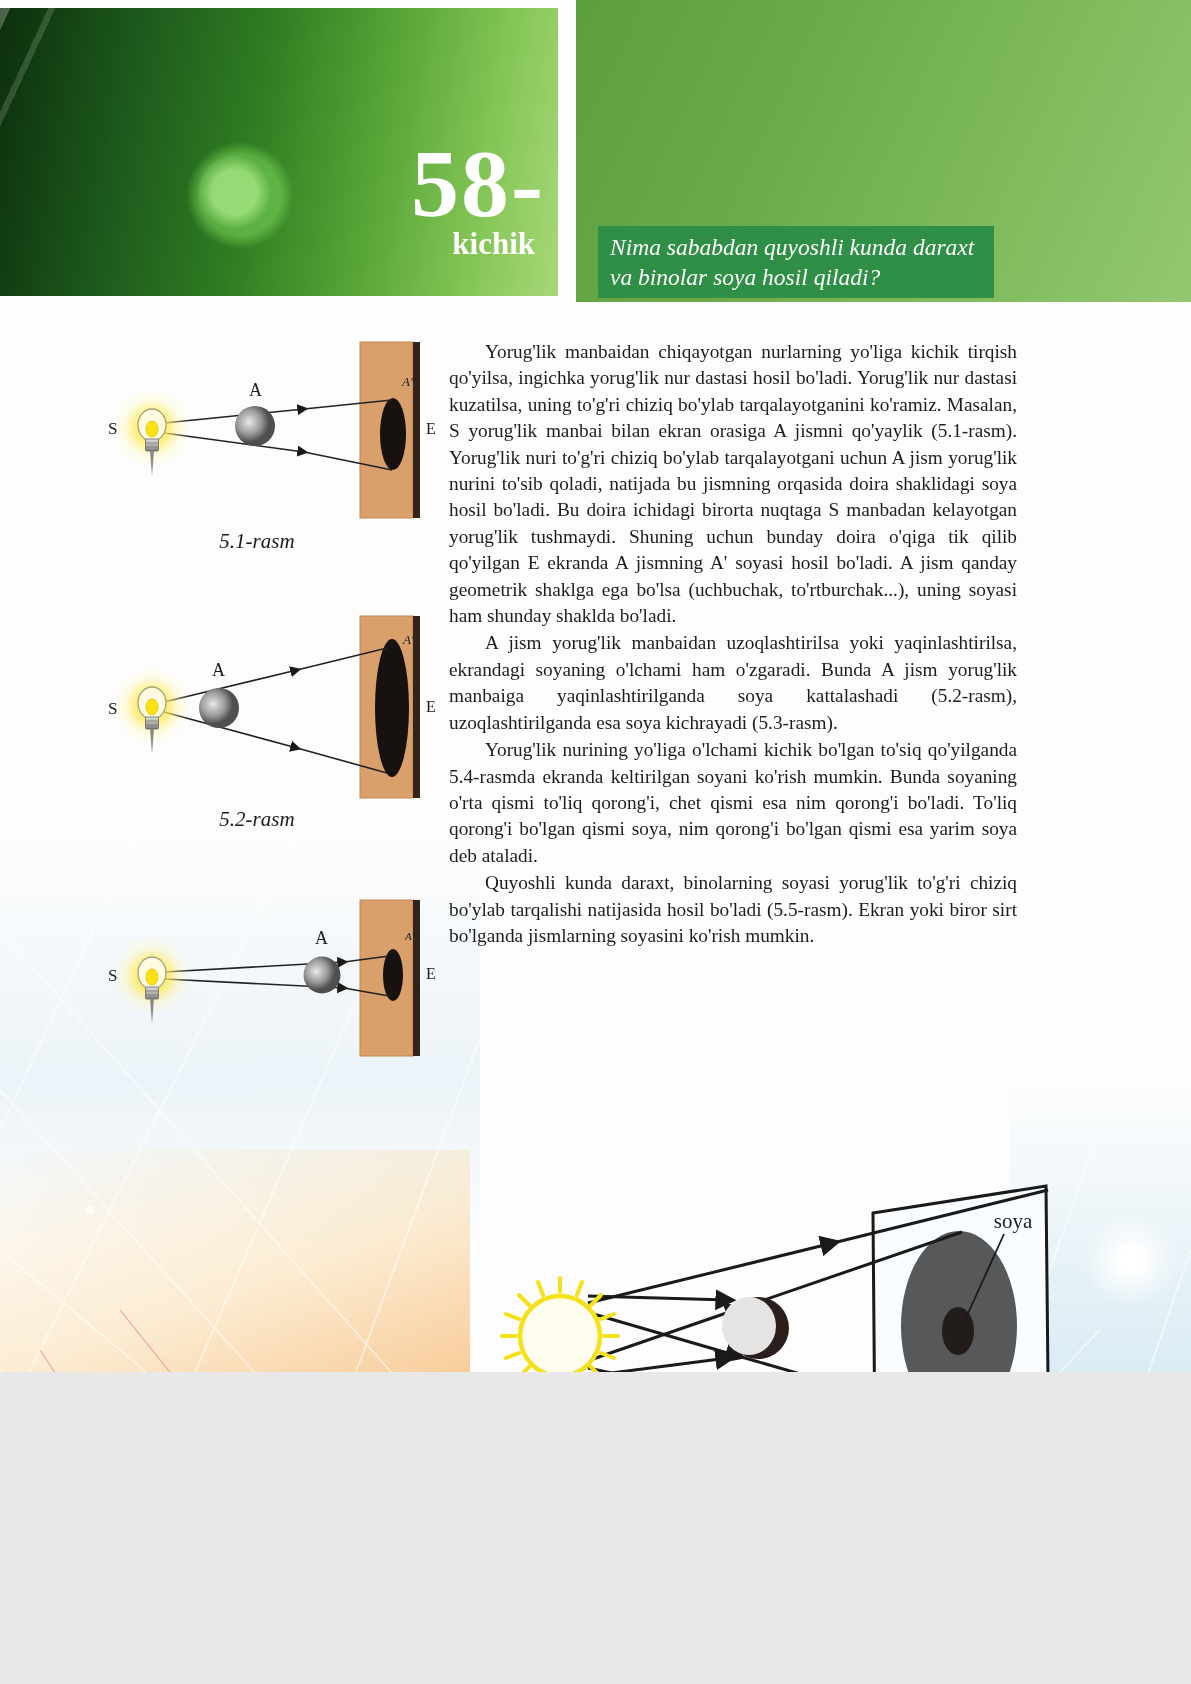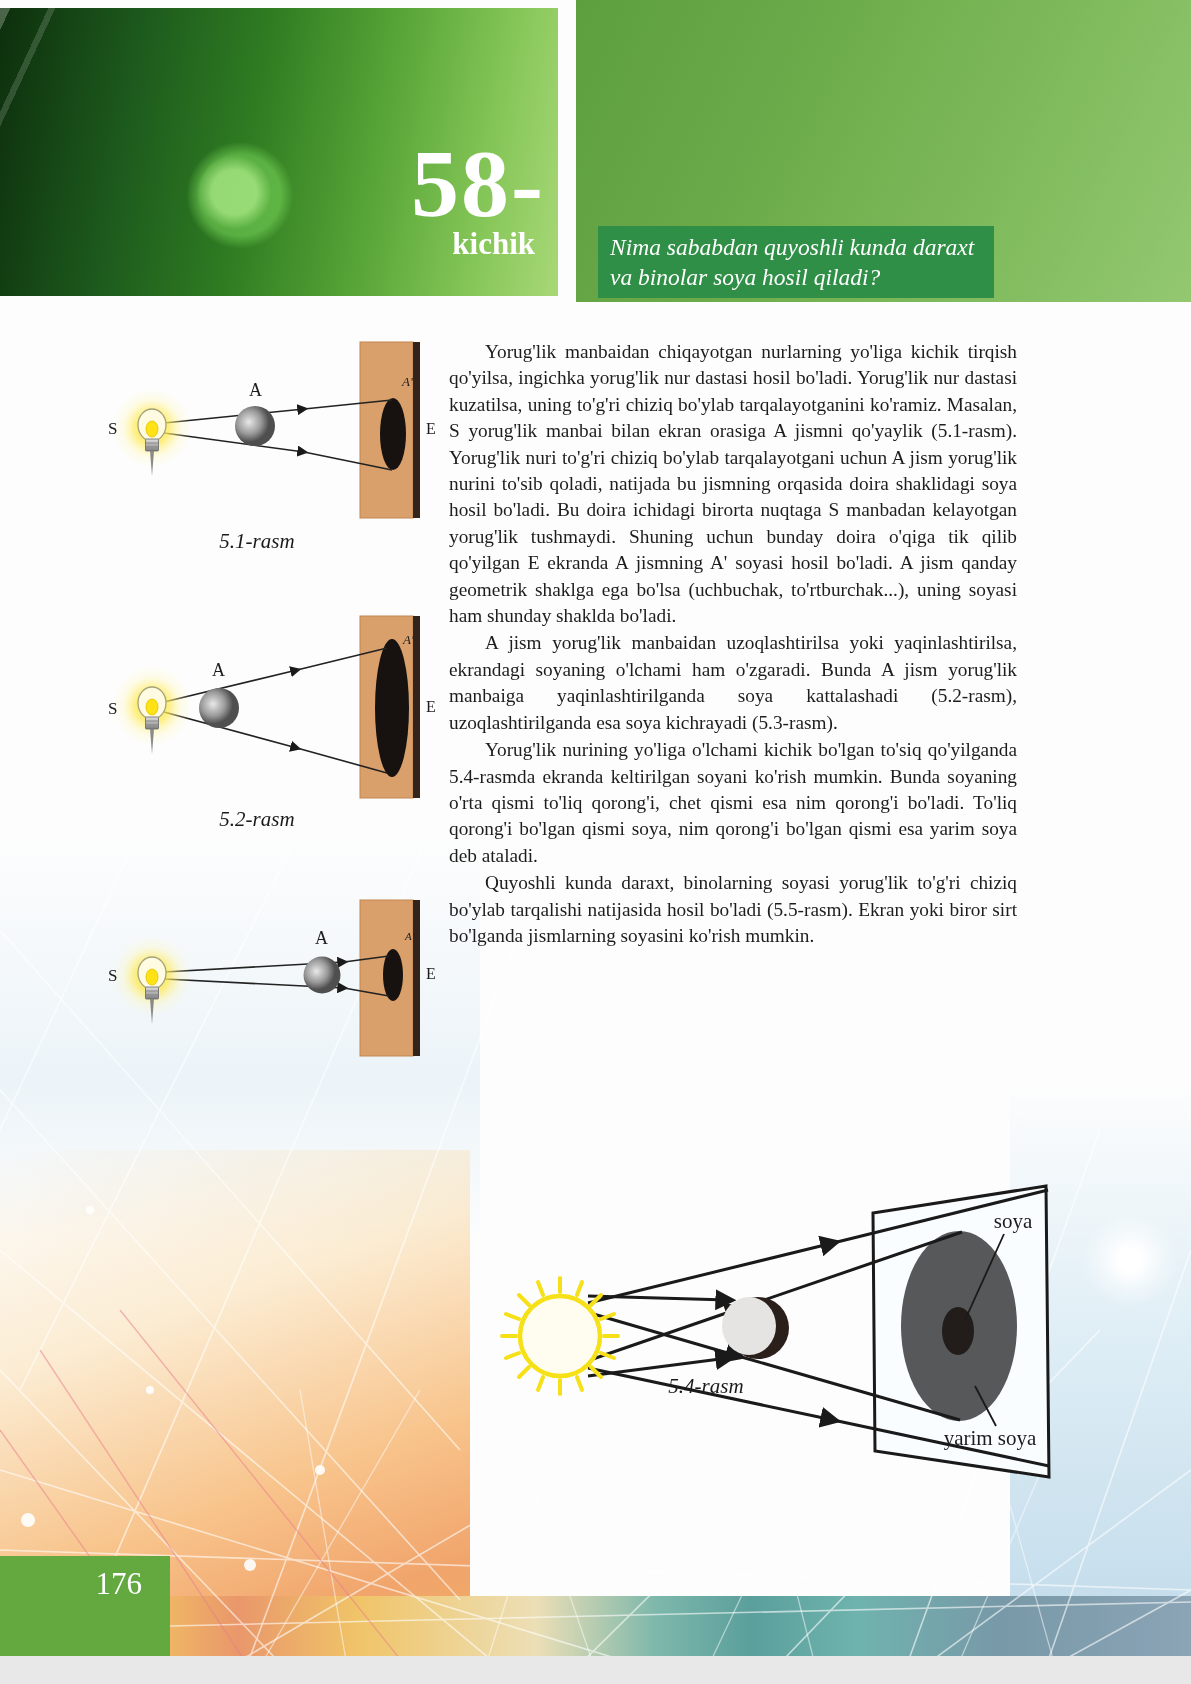--- a/index.html
+++ b/index.html
@@ -1,16 +1,16 @@
 <!DOCTYPE html>
 <html><head>
 <meta charset="utf-8">
 <style>
   html,body{margin:0;padding:0;background:#e8e8e8;}
-  .page{position:relative;width:1191px;height:1656px;margin:0 auto;background:#fdfdfd;
+  .page{position:relative;width:1191px;height:1372px;margin:0 auto;background:#fdfdfd;
         overflow:hidden;font-family:"Liberation Serif","DejaVu Serif",serif;}
   
   .deco{position:absolute;z-index:0;}
   .deco-cool{left:0;top:830px;width:480px;height:420px;
     background:linear-gradient(to bottom,rgba(226,238,246,0) 0%,rgba(222,236,245,.55) 60%,rgba(236,242,246,0) 100%);}
   .deco-warm{left:0;top:1150px;width:470px;height:534px;
     background:linear-gradient(160deg,rgba(252,238,220,0) 0%,rgba(250,220,170,.5) 32%,rgba(247,186,120,.85) 62%,rgba(240,160,100,.95) 82%,rgba(238,175,95,1) 100%);}
   .deco-right{left:1010px;top:1080px;width:181px;height:604px;
     background:linear-gradient(to bottom,rgba(222,238,247,0) 0%,rgba(213,233,243,.8) 45%,rgba(186,214,232,.95) 100%);}
   .deco-band{left:0;top:1596px;width:1191px;height:88px;

